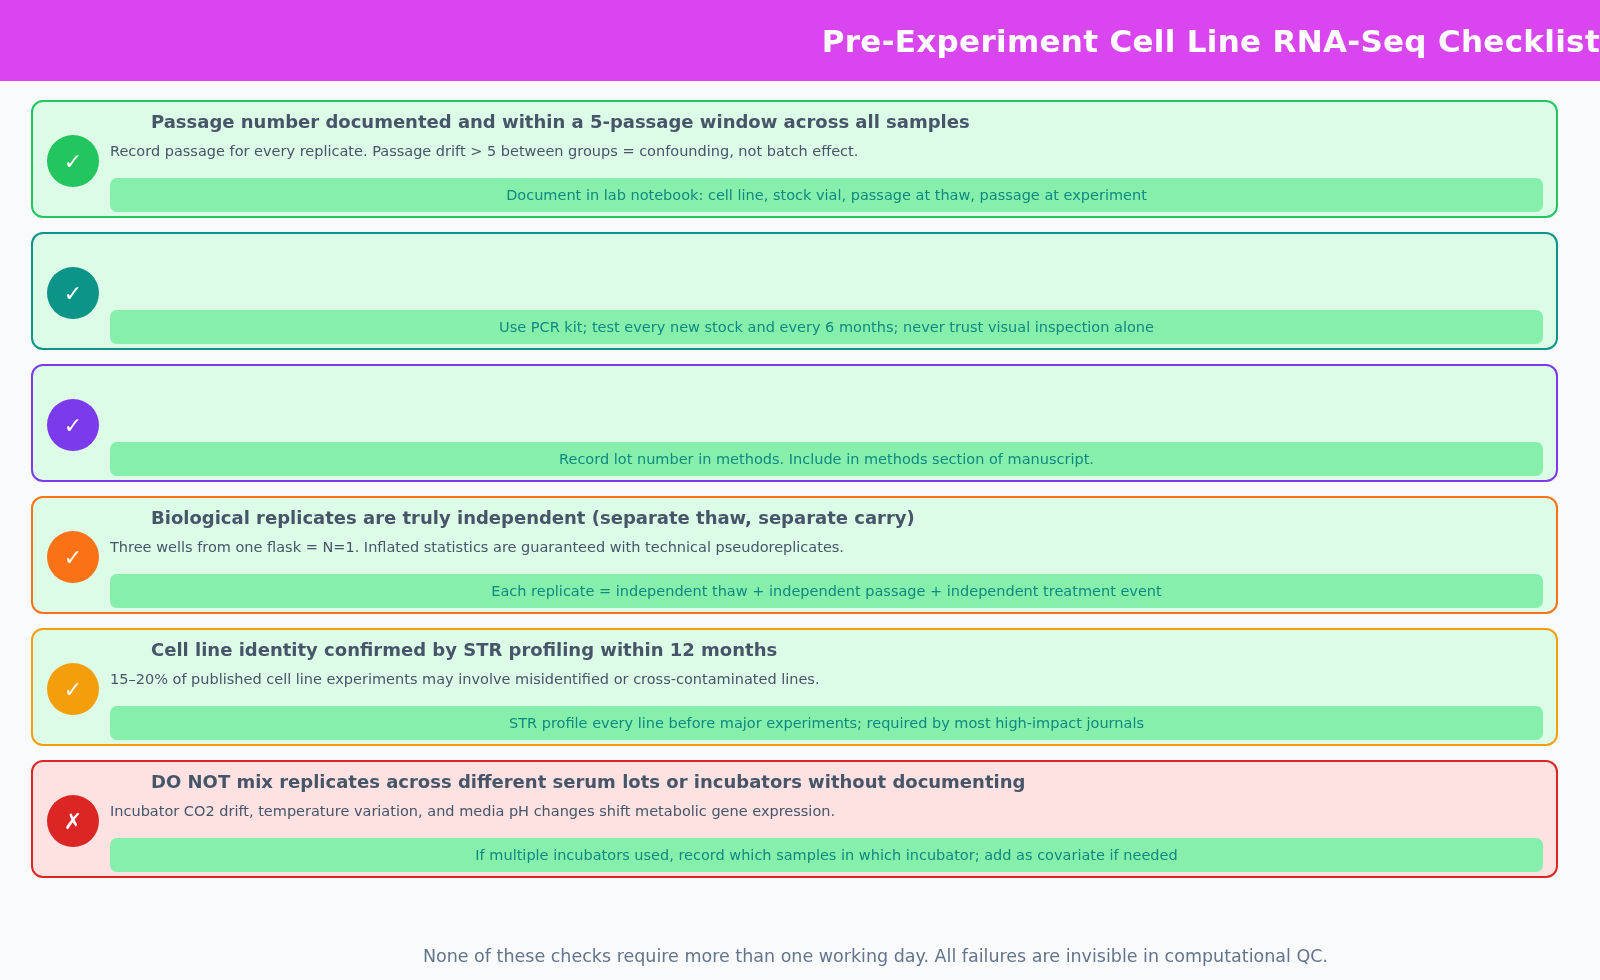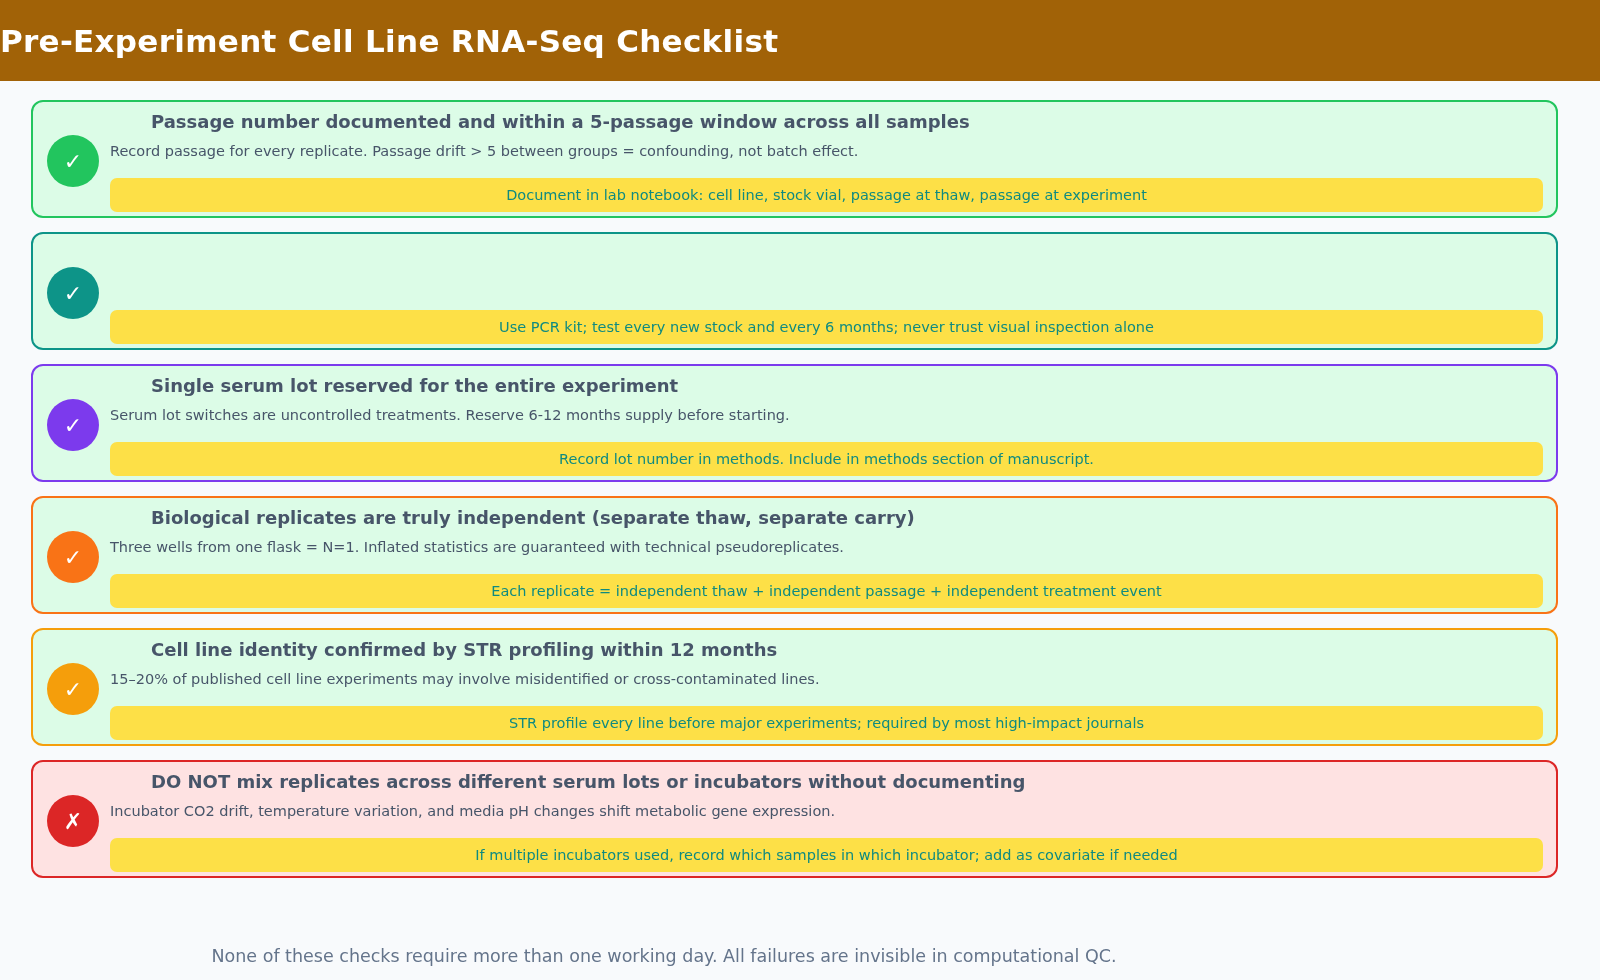--- a/index.html
+++ b/index.html
@@ -4,22 +4,22 @@
 <style>
   html, body { margin:0; padding:0; }
   body {
     width:1600px; height:980px; overflow:hidden;
     background:#f8fafc;
     font-family:"DejaVu Sans", sans-serif;
     position:relative;
   }
   .header {
     position:absolute; left:0; top:0; width:1600px; height:81px;
-    background:#a16207; color:#ffffff;
-    display:flex; align-items:center; justify-content:flex-start;
+    background:#d946ef; color:#ffffff;
+    display:flex; align-items:center; justify-content:flex-end;
   }
   .header h1 { margin:0; font-size:31px; font-weight:bold; letter-spacing:0.3px; }
   .card {
     position:absolute; left:31px; width:1527px; height:118px;
     border:2px solid #22c55e; border-radius:12px;
     background:#dcfce7;
     box-sizing:border-box;
   }
   .circle {
     position:absolute; left:14px; top:33px; width:52px; height:52px;
@@ -29,26 +29,26 @@
   .title {
     position:absolute; left:77px; top:9px;
     font-size:18px; font-weight:bold; color:#475569; white-space:nowrap;margin-left:41px;
   }
   .desc {
     position:absolute; left:77px; top:41px;
     font-size:14.5px; color:#475569; white-space:nowrap;
   }
   .bar {
     position:absolute; left:77px; top:76px; width:1433px; height:34px;
-    background:#fde047; border-radius:7px;
+    background:#86efac; border-radius:7px;
     display:flex; align-items:center; justify-content:center;
     color:#0f8a80; font-size:14.5px; white-space:nowrap;
   }
   .footer {
-    position:absolute; left:0; top:946px; width:1328px; text-align:center;
+    position:absolute; left:0; top:946px; width:1328px; text-align:right;
     font-size:17.5px; color:#64748b;
   }
 </style>
 </head>
 <body>
 
 <div class="header">
   <h1>Pre-Experiment Cell Line RNA-Seq Checklist</h1>
 </div>
 
@@ -59,22 +59,20 @@
   <div class="bar">Document in lab notebook: cell line, stock vial, passage at thaw, passage at experiment</div>
 </div>
 
 <div class="card" style="top: 232px; border-color: rgb(13, 148, 136); background: rgb(220, 252, 231);">
   <div class="circle" style="background: rgb(13, 148, 136);">✓</div>
   <div class="bar">Use PCR kit; test every new stock and every 6 months; never trust visual inspection alone</div>
 </div>
 
 <div class="card" style="top: 364px; border-color: rgb(124, 58, 237); background: rgb(220, 252, 231);">
   <div class="circle" style="background: rgb(124, 58, 237);">✓</div>
-  <div class="title">Single serum lot reserved for the entire experiment</div>
-  <div class="desc">Serum lot switches are uncontrolled treatments. Reserve 6-12 months supply before starting.</div>
   <div class="bar">Record lot number in methods. Include in methods section of manuscript.</div>
 </div>
 
 <div class="card" style="top: 496px; border-color: rgb(249, 115, 22); background: rgb(220, 252, 231);">
   <div class="circle" style="background: rgb(249, 115, 22);">✓</div>
   <div class="title">Biological replicates are truly independent (separate thaw, separate carry)</div>
   <div class="desc">Three wells from one flask = N=1. Inflated statistics are guaranteed with technical pseudoreplicates.</div>
   <div class="bar">Each replicate = independent thaw + independent passage + independent treatment event</div>
 </div>
 

